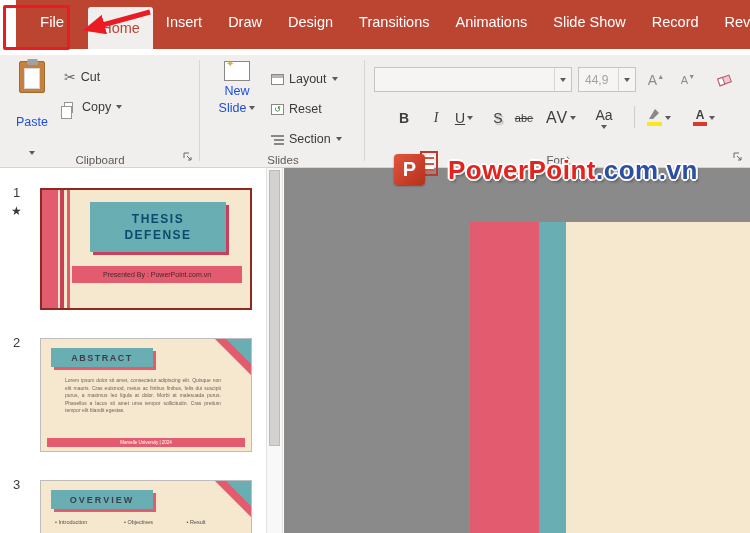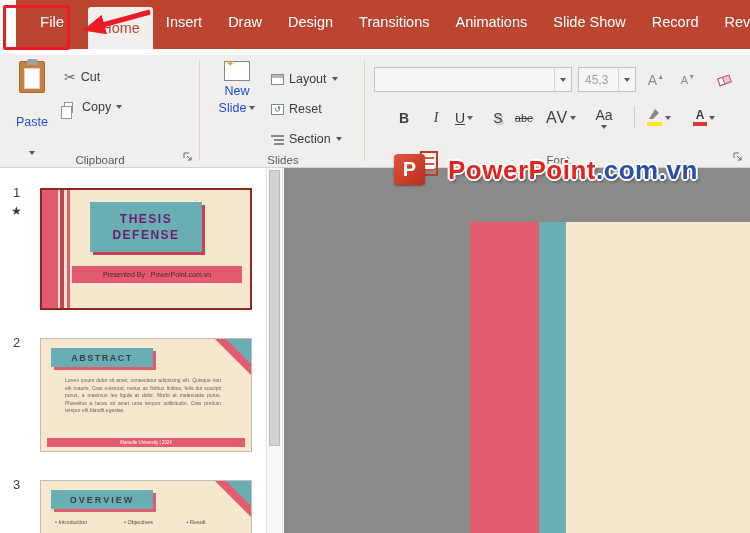--- a/index.html
+++ b/index.html
@@ -76,23 +76,23 @@
   .slide-num { position:absolute; left:13px; font-size:13px; color:#3B3A39; }
   .star { position:absolute; left:11px; font-size:12px; color:#3B3A39; }
   .thumb { position:absolute; left:40px; width:212px; background:var(--cream,#F5E8CF); overflow:hidden; }
   .thumb.selected { border:2px solid var(--selected-border,#8E2A1D); }
   .thumb.normal { border:1px solid #BFBDBB; }
 
   
   .t1-band  { position:absolute; left:0; top:0; bottom:0; width:16px; background:var(--pink,#E25B6E); }
   .t1-str1  { position:absolute; left:18px; top:0; bottom:0; width:4px; background:var(--dark-pink,#C94058); }
   .t1-str2  { position:absolute; left:25px; top:0; bottom:0; width:3px; background:var(--pink,#E25B6E); }
-  .t1-title { position:absolute; left:48px; top:12px; width:112px; height:50px; background:var(--teal,#68AEB2);
+  .t1-title { position:absolute; left:48px; top:12px; width:136px; height:50px; background:var(--teal,#68AEB2);
     box-shadow:3px 3px 0 var(--dark-pink,#C94058); display:flex; flex-direction:column; align-items:center; justify-content:center;
-    font-size:12px; font-weight:bold; letter-spacing:1.5px; color:#701a75; line-height:1.35; }
+    font-size:12px; font-weight:bold; letter-spacing:1.5px; color:#0c4a6e; line-height:1.35; }
   .t1-sub { position:absolute; left:30px; right:8px; top:76px; height:17px; background:var(--pink,#E25B6E);
     display:flex; align-items:center; justify-content:center; font-size:7px; color:#47262E; }
 
   
   .corner-pink { position:absolute; right:0; top:0; width:0; height:0; border-top:36px solid var(--pink,#E25B6E); border-left:36px solid transparent; }
   .corner-teal { position:absolute; right:0; top:0; width:0; height:0; border-top:25px solid var(--teal,#68AEB2); border-left:25px solid transparent; }
   .t-head { position:absolute; left:10px; top:9px; width:102px; height:19px; background:var(--teal,#68AEB2);
     box-shadow:3px 3px 0 var(--pink,#E25B6E); display:flex; align-items:center; justify-content:center;
     font-size:9px; font-weight:bold; letter-spacing:1.5px; color:#3F3D49; }
   .t2-body { position:absolute; left:24px; right:30px; top:38px; font-size:5px; line-height:1.5; color:#70625A; text-align:justify; }
@@ -194,21 +194,21 @@
   </div>
 
   <div class="grp grp-font">
     <div class="combo" style="left:8px; top:12px; width:198px;">
       <span class="val"></span>
       <span class="arrow">
           <span class="chev"></span>
         </span>
     </div>
     <div class="combo" style="left:212px; top:12px; width:58px;">
-      <span class="val">45,3</span>
+      <span class="val">44,9</span>
       <span class="arrow">
           <span class="chev"></span>
         </span>
     </div>
     <div class="mini-btn" style="left:276px;">
       <span>A<sup style="font-size:7px;">▲</sup></span>
     </div>
     <div class="mini-btn" style="left:308px; font-size:11px;">
       <span>A<sup style="font-size:7px;">▼</sup></span>
     </div>

